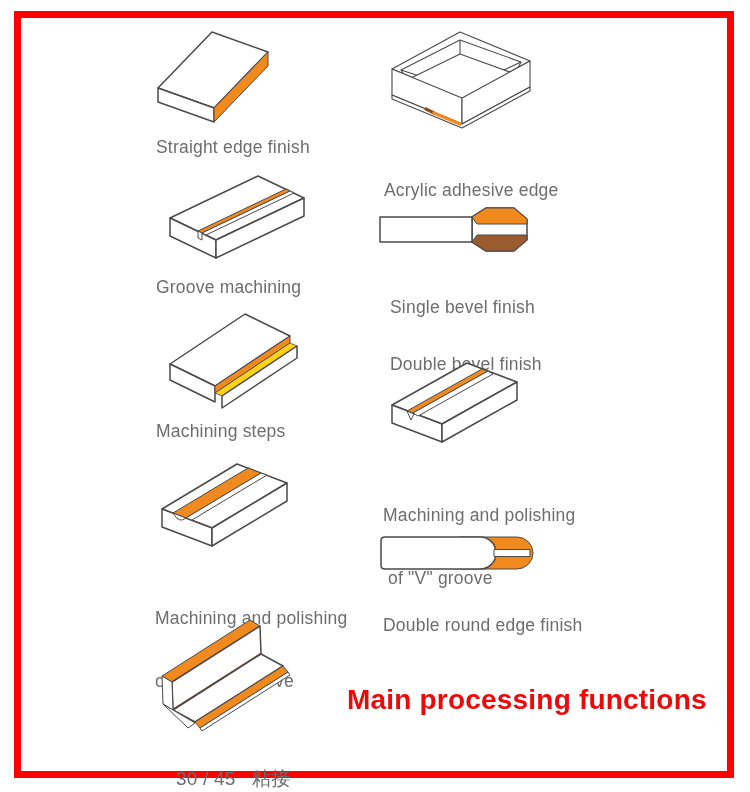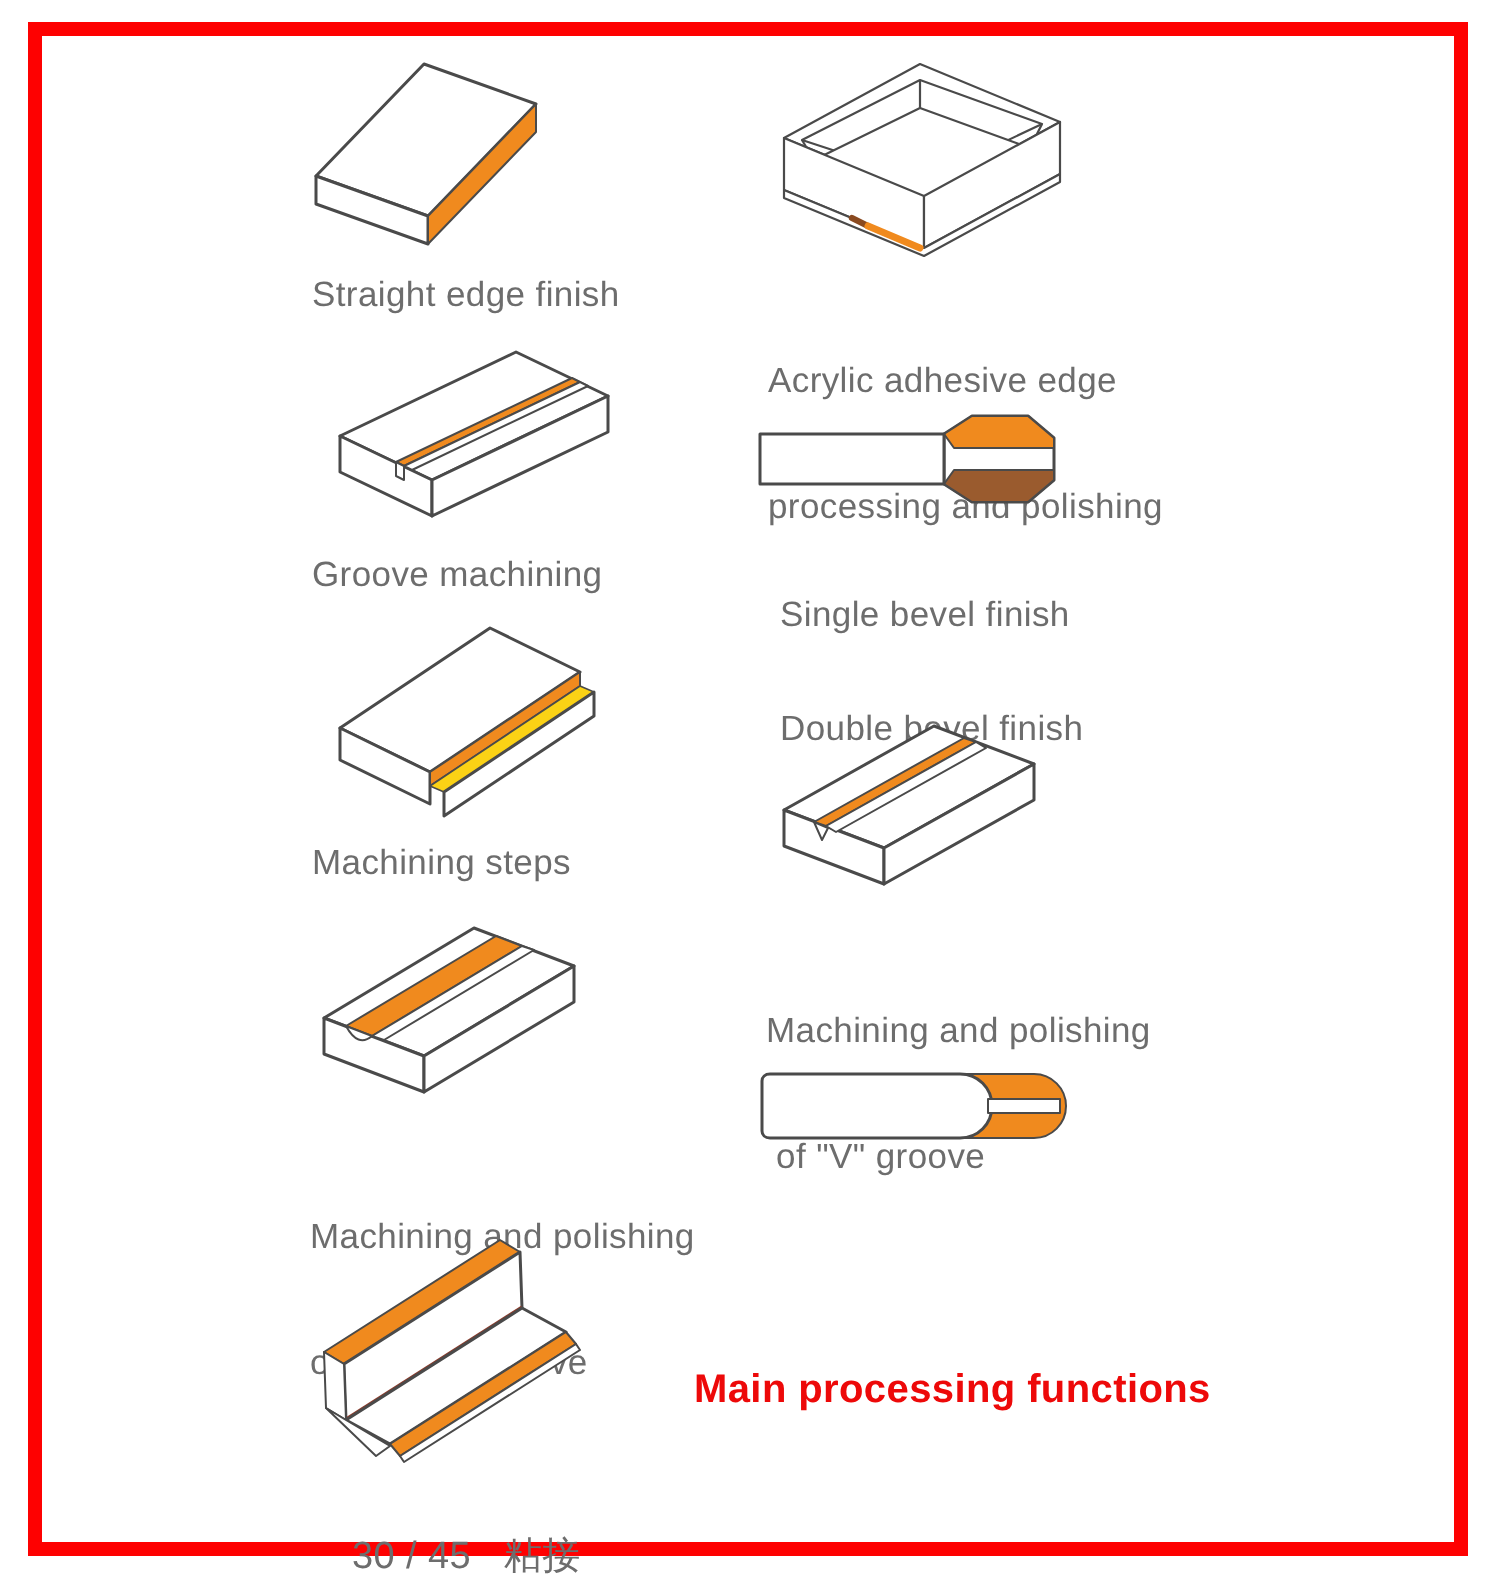--- a/index.html
+++ b/index.html
@@ -13,21 +13,21 @@
   }
   .fig { position:absolute; }
   .fig-label {
     position:absolute; color:var(--label-gray,#6d6d6d); font-size:17.5px;
     line-height:21px; white-space:pre; letter-spacing:0.2px;
   }
   .fig-label.tight { line-height:19px; }
   .fig-label.big { font-size:19px; line-height:22px; }
   #main-title {
     position:absolute; left:347px; top:684px; color:var(--title-red,#ed0909);
-    font-size:20px; font-weight:bold; letter-spacing:0.2px; white-space:pre;
+    font-size:28px; font-weight:bold; letter-spacing:0.2px; white-space:pre;
   }
   
   .face   { fill:#ffffff; stroke:var(--outline,#444444); stroke-width:1.5; stroke-linejoin:round; }
   .facet  { fill:#ffffff; stroke:var(--outline,#444444); stroke-width:1;   stroke-linejoin:round; }
   .oface  { fill:var(--orange,#f08a1e); stroke:var(--outline,#444444); stroke-width:1; stroke-linejoin:round; }
   .yface  { fill:var(--yellow,#fbd215); stroke:var(--outline,#444444); stroke-width:0.8; stroke-linejoin:round; }
   .bface  { fill:var(--brown,#9a5b2e);  stroke:var(--outline,#444444); stroke-width:1; stroke-linejoin:round; }
   .wire   { fill:none; stroke:var(--outline,#555555); stroke-width:1.1; stroke-linejoin:round; }
   .wireface { fill:#ffffff; stroke:var(--outline,#555555); stroke-width:1.1; stroke-linejoin:round; }
   .oline  { stroke:var(--orange,#f08a1e); stroke-width:3.5; stroke-linecap:round; }
@@ -54,21 +54,20 @@
     <line class="wire" x1="80" y1="16" x2="80" y2="30"></line>
     <line class="wire" x1="141" y1="38" x2="135" y2="50"></line>
     <polygon class="wireface" points="12,45 82,74 82,100 12,71"></polygon>
     <polygon class="wireface" points="82,74 150,37 150,63 82,100"></polygon>
     <polygon class="wireface" points="12,71 82,100 150,63 150,67 82,104 12,75"></polygon>
     <line x1="46" y1="85" x2="54" y2="89" stroke="#8a4a20" stroke-width="3.2" stroke-linecap="round"></line>
     <line class="oline" x1="54" y1="89" x2="80" y2="100"></line>
   </svg>
   <div class="fig-label" style="left:384px; top:138px;">
     <div>Acrylic adhesive edge</div>
-    <div>processing and polishing</div>
   </div>
 
   <svg class="fig" style="left:160px; top:168px;" width="150" height="95" viewBox="0 0 150 95">
     <polygon class="face" points="10,50 98,8 144,30 56,72"></polygon>
     <polygon class="face" points="10,50 56,72 56,90 10,68"></polygon>
     <polygon class="face" points="56,72 144,30 144,48 56,90"></polygon>
     <polygon class="oface" points="38,63 126,21 130,23 42,65"></polygon>
     <polygon class="facet" points="42,65 130,23 134,25 46,67"></polygon>
     <polygon class="facet" points="38,63 42,65 42,72 38,70"></polygon>
   </svg>
@@ -119,20 +118,21 @@
     <div>Machining and polishing</div>
     <div>of internal groove</div>
   </div>
 
   <svg class="fig" style="left:376px; top:532px;" width="160" height="42" viewBox="0 0 160 42">
     <path class="oface" d="M84,5 H141 A16,16 0 0 1 157,21 A16,16 0 0 1 141,37 H84 Z"></path>
     <path class="face" d="M9,5 H104 C113,5 120,12 120,21 C120,30 113,37 104,37 H9 C6.5,37 5,35.5 5,33.5 V8.5 C5,6.5 6.5,5 9,5 Z"></path>
     <rect class="facet" x="118" y="17.5" width="36" height="7"></rect>
   </svg>
   <div class="fig-label tight" style="left:383px; top:578px;">
+    <div>Double round edge finish</div>
   </div>
 
   <svg class="fig" style="left:148px; top:610px;" width="150" height="125" viewBox="0 0 150 125">
     <polygon class="oface" points="14,66 102,10 112,16 24,72"></polygon>
     <polygon class="face" points="24,72 112,16 113,44 25,100"></polygon>
     <line class="dline" x1="25" y1="99.5" x2="113" y2="43.5"></line>
     <polygon class="face" points="25,100 113,44 135,56 47,112"></polygon>
     <polygon class="oface" points="47,112 135,56 140,62 52,118"></polygon>
     <polygon class="facet" points="52,118 140,62 142,65 54,121"></polygon>
     <polygon class="facet" points="14,66 24,72 25,100 15,94"></polygon>

